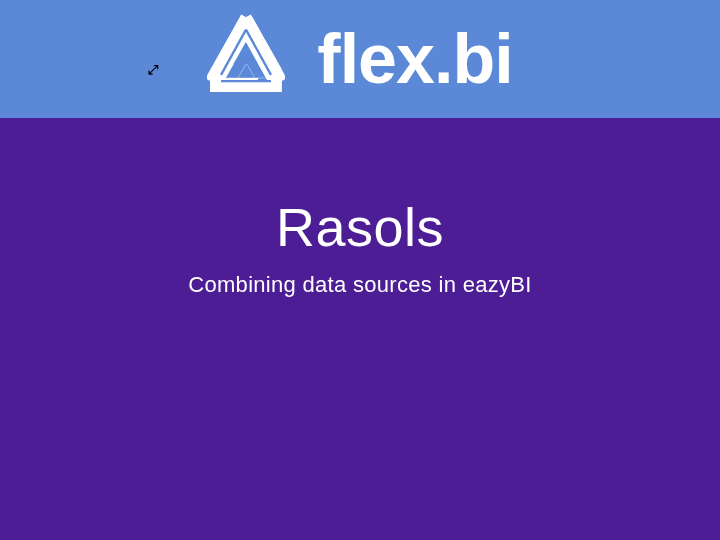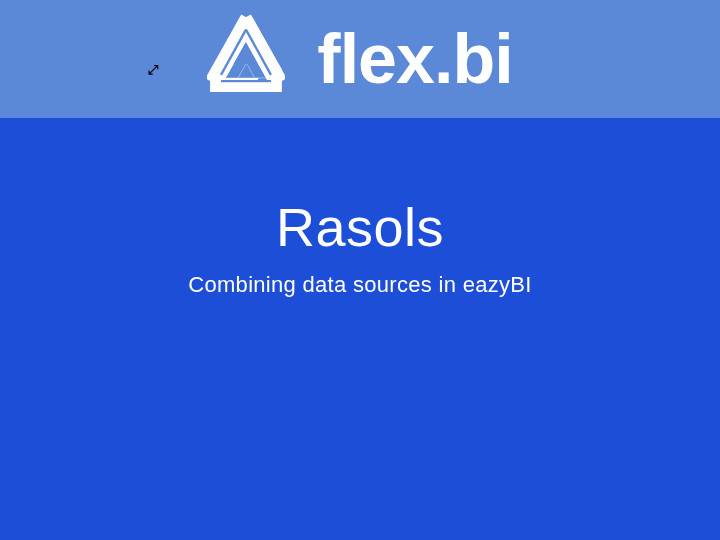--- a/index.html
+++ b/index.html
@@ -45,21 +45,21 @@
     .logo-text {
       color: #fff;
       font-size: 70px;
       font-weight: 600;
       letter-spacing: -1px;
       line-height: 1;
     }
     .content {
       width: 100%;
       height: 422px;
-      background: #1d4ed8;
+      background: #4c1d95;
       display: flex;
       flex-direction: column;
       align-items: center;
       padding-top: 78px;
     }
     .title {
       color: #fff;
       font-size: 54px;
       font-weight: 400;
       letter-spacing: 0.5px;

